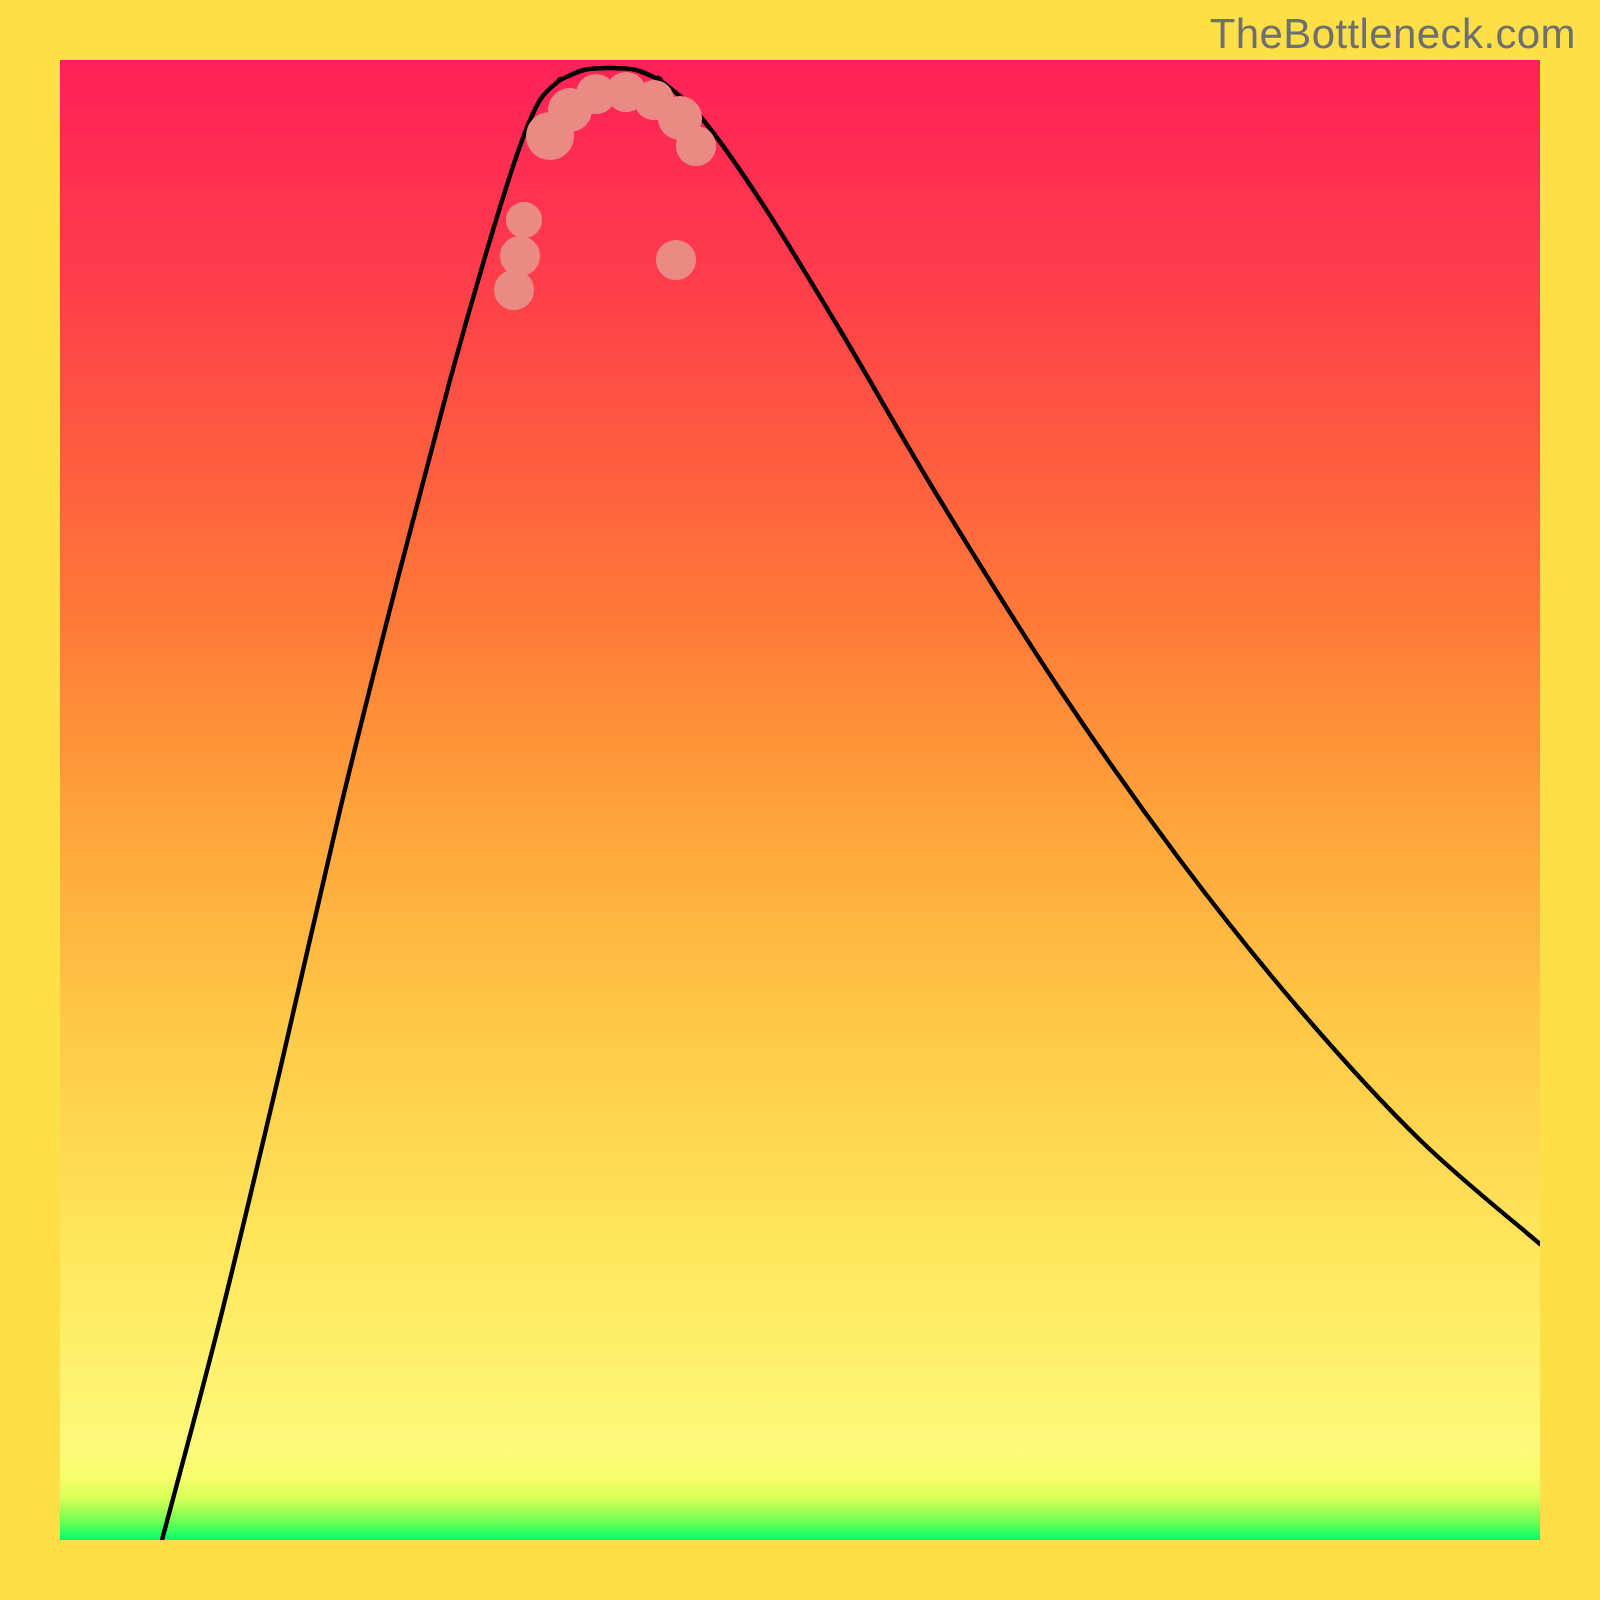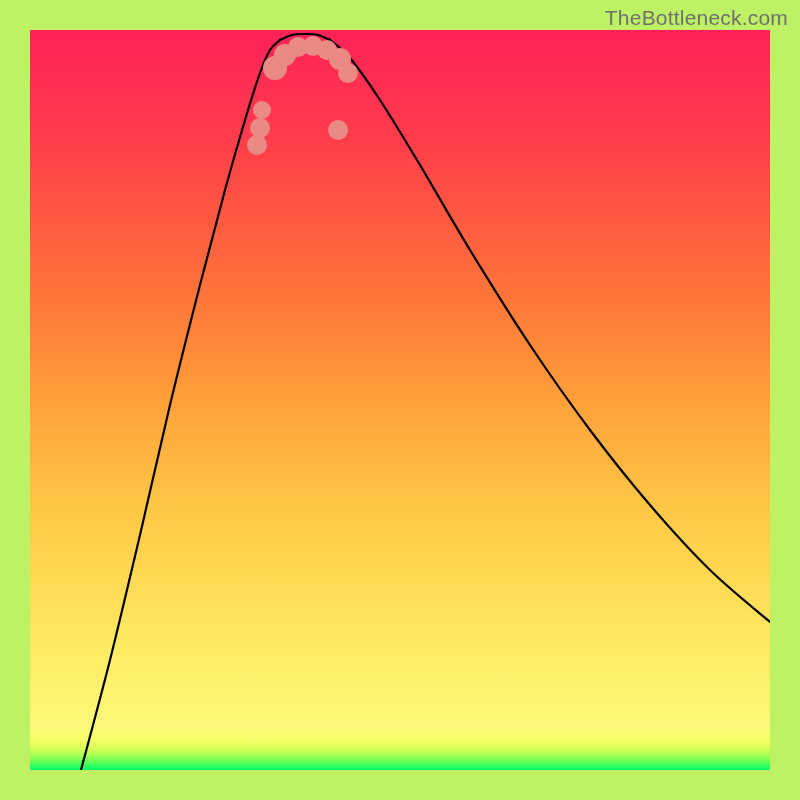--- a/index.html
+++ b/index.html
@@ -7,21 +7,21 @@
     padding: 0;
     width: 800px;
     height: 800px;
     background: #000;
     overflow: hidden;
     font-family: Arial, Helvetica, sans-serif;
   }
   .frame {
     position: absolute;
     inset: 0;
-    background: #bef264;
+    background: #fde047;
   }
   .plot-area {
     position: absolute;
     left: 30px;
     top: 30px;
     width: 740px;
     height: 740px;
     overflow: hidden;
   }
   .gradient {

